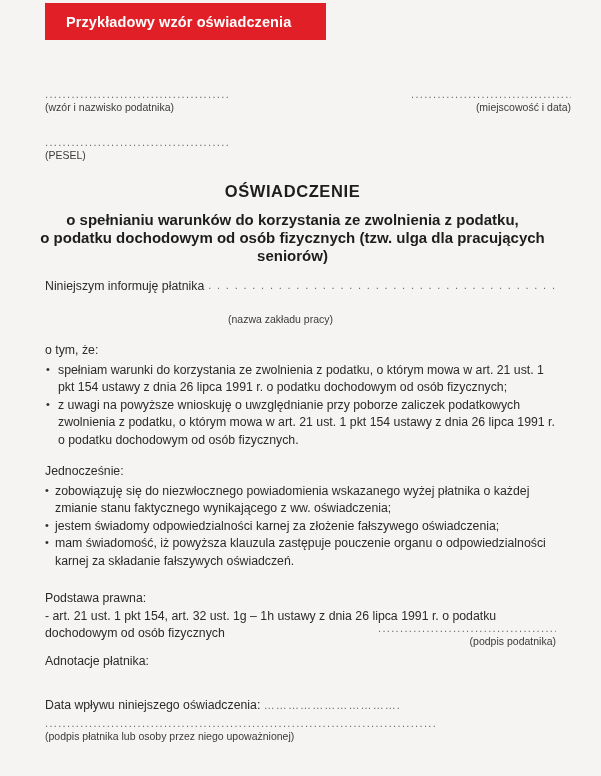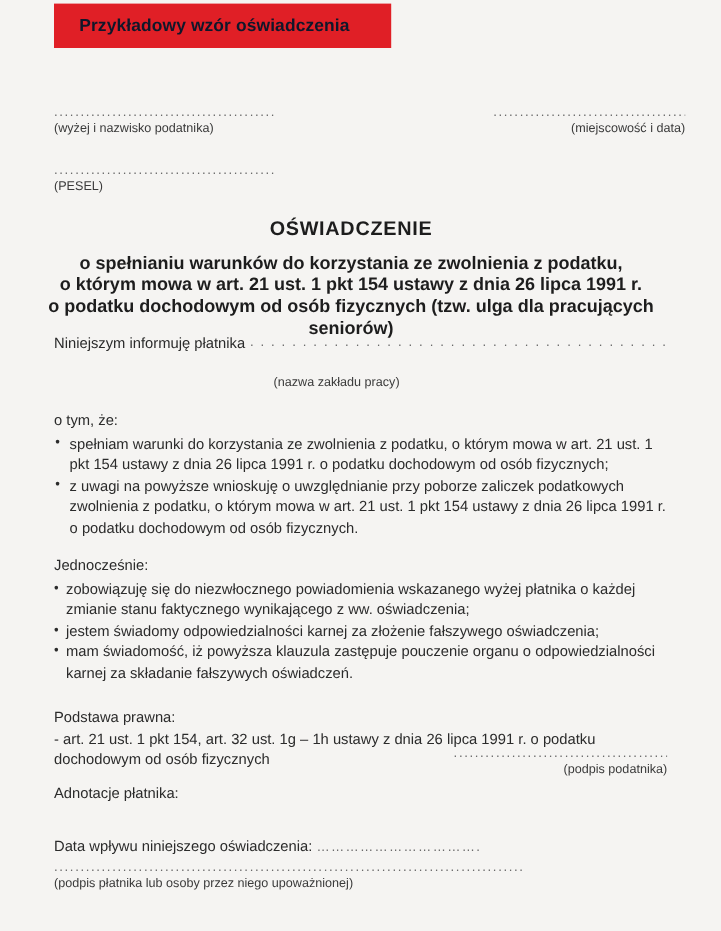--- a/index.html
+++ b/index.html
@@ -31,21 +31,21 @@
     top: 3px;
     width: 281px;
     height: 37px;
     background: #e01f26;
     display: flex;
     align-items: center;
     box-sizing: border-box;
     padding-left: 21px;
   }
   .banner-text {
-    color: #0f172a;
+    color: #ffffff;
     font-size: 14.5px;
     font-weight: 600;
     letter-spacing: 0.1px;
     white-space: nowrap;
   }
 
   
   .dots {
     font-size: 11px;
     line-height: 8px;
@@ -187,37 +187,36 @@
 <body>
 
 <div class="page">
 
   <div class="banner">
     <span class="banner-text">Przykładowy wzór oświadczenia</span>
   </div>
 
   <div class="block-name">
     <div class="dots">......................................................</div>
-    <div class="caption">(wyżej i nazwisko podatnika)</div>
+    <div class="caption">(wzór i nazwisko podatnika)</div>
   </div>
 
   <div class="block-place">
     <div class="dots">................................................</div>
     <div class="caption" style="text-align:right;">(miejscowość i data)</div>
   </div>
 
   <div class="block-pesel">
     <div class="dots">......................................................</div>
     <div class="caption">(PESEL)</div>
   </div>
 
   <div class="title-wrap">
     <div class="doc-title">OŚWIADCZENIE</div>
     <div class="doc-subtitle-line">o spełnianiu warunków do korzystania ze zwolnienia z podatku,</div>
-    <div class="doc-subtitle-line">o którym mowa w art. 21 ust. 1 pkt 154 ustawy z dnia 26 lipca 1991 r.</div>
     <div class="doc-subtitle-line">o podatku dochodowym od osób fizycznych (tzw. ulga dla pracujących seniorów)</div>
   </div>
 
   <div class="body-wrap">
 
     <div class="inform-line">
       <span class="lead">Niniejszym informuję płatnika</span>
       <span class="fill">. . . . . . . . . . . . . . . . . . . . . . . . . . . . . . . . . . . . . . . . . . . . . . . . . . . . . . . . . . . . . . . .</span>
     </div>
     <div class="inform-caption">(nazwa zakładu pracy)</div>

